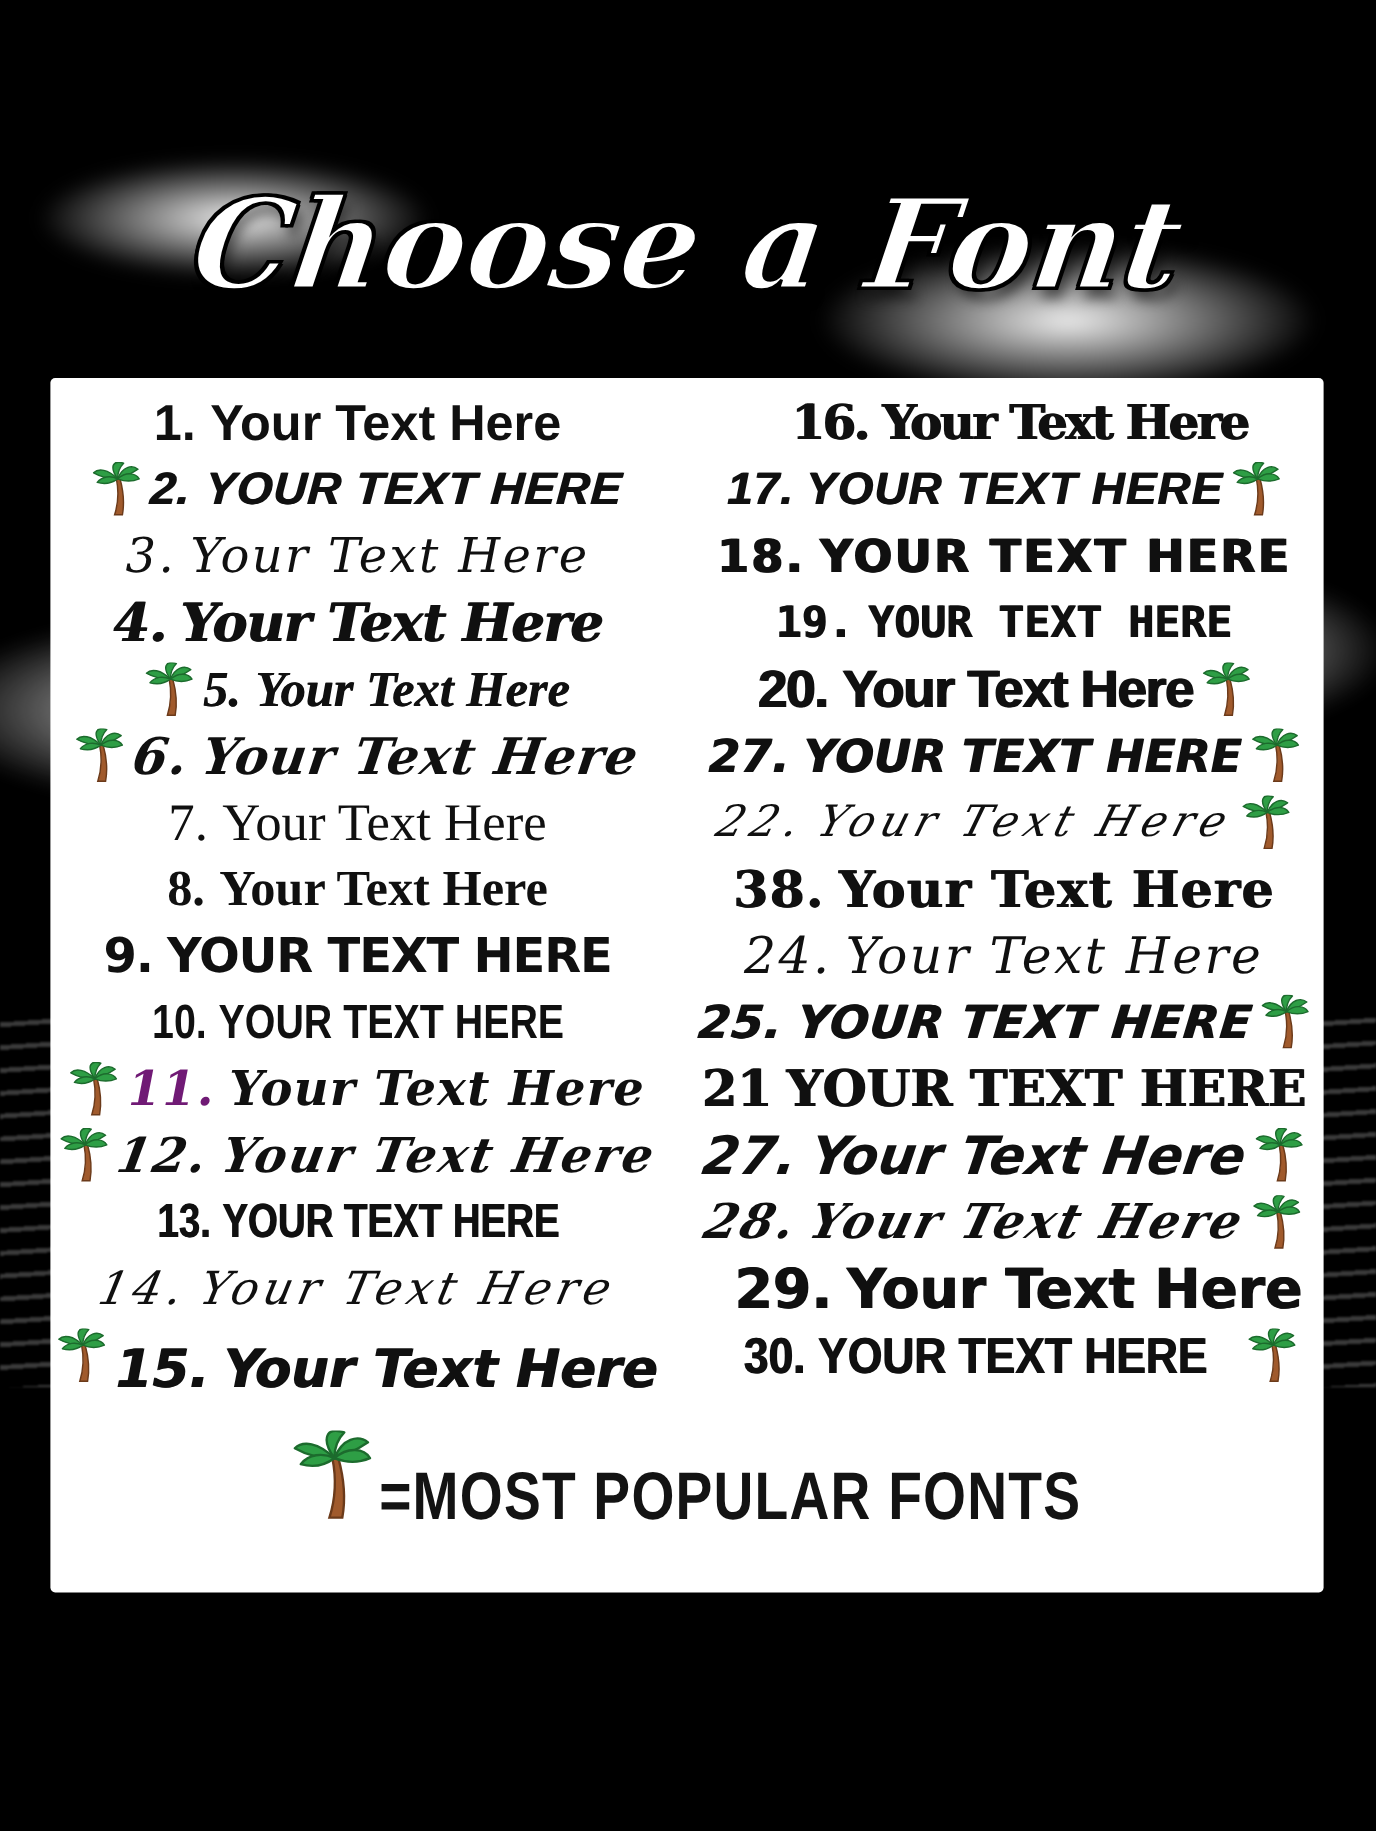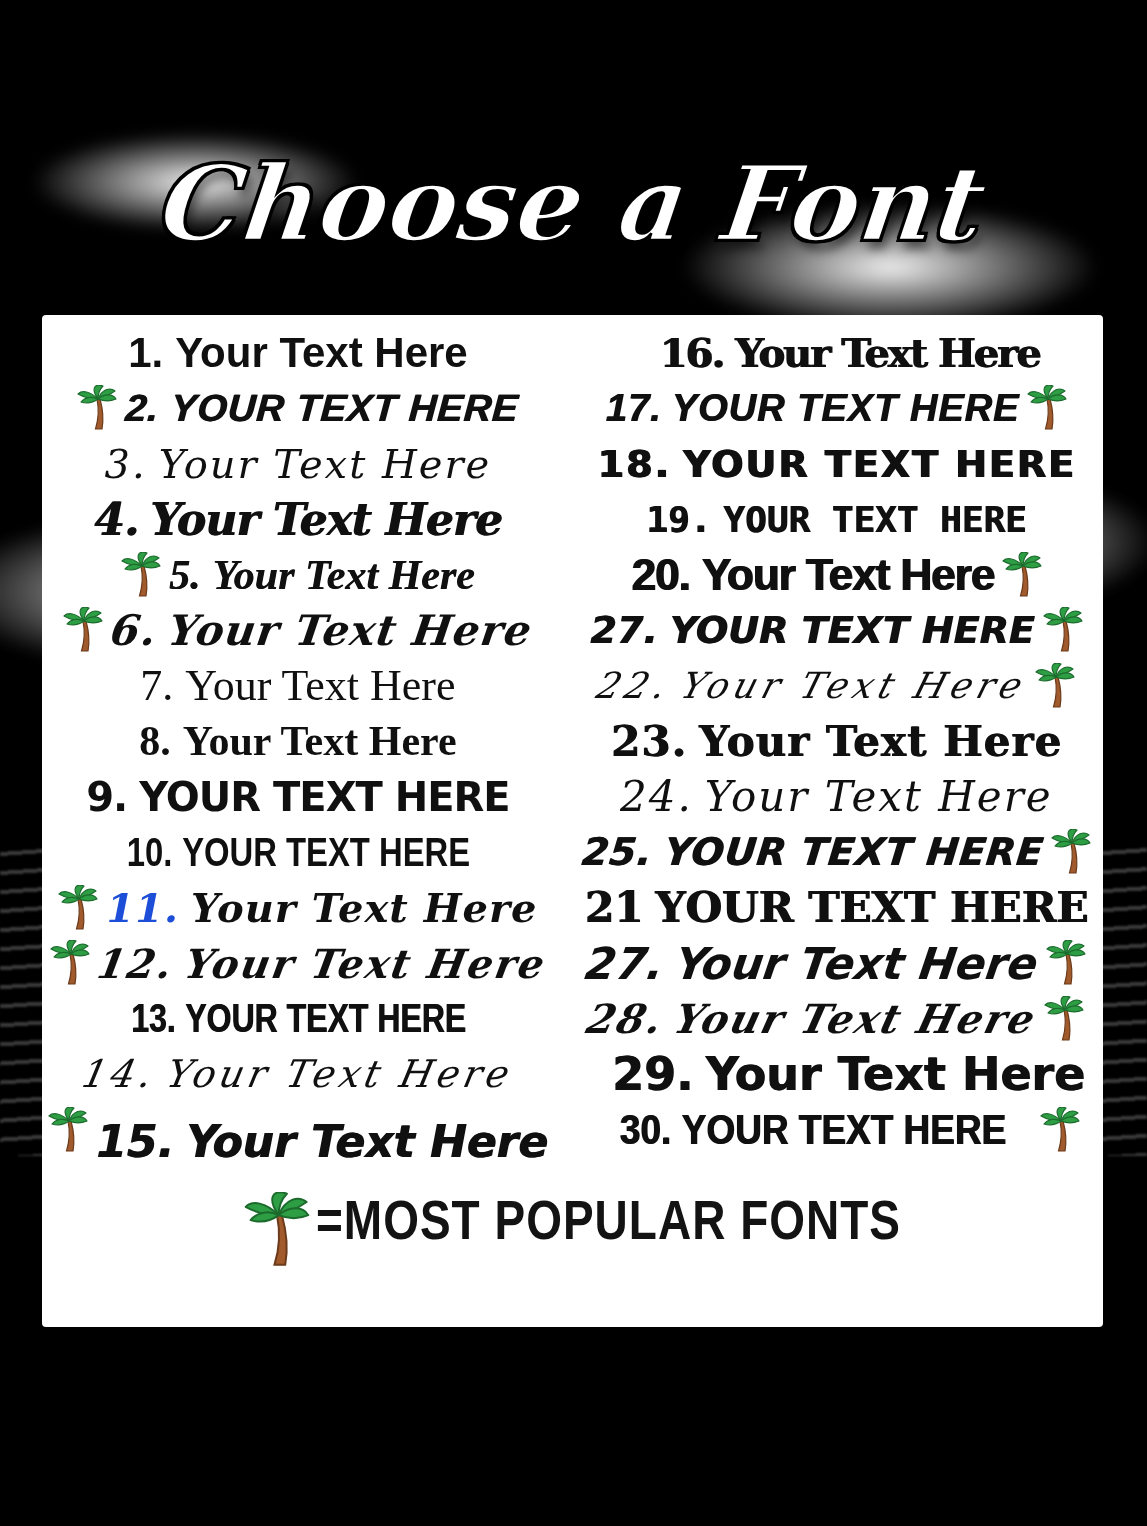--- a/index.html
+++ b/index.html
@@ -70,21 +70,21 @@
   .fs-western-serif{font:700 42px "DejaVu Serif",serif;letter-spacing:1px;text-shadow:1px 0 currentColor;}
   .fs-elegant-script{font:italic 400 42px "DejaVu Serif",serif;letter-spacing:2px;align-items:center;}
   .fs-brush-caps{font:italic 700 38px "DejaVu Sans",sans-serif;transform:skewX(-6deg);letter-spacing:1px;text-shadow:1px 0 currentColor;}
   .fs-display-serif{font:700 42px "DejaVu Serif",serif;text-shadow:1.2px 0 currentColor;}
   .fs-marker-signature{font:italic 700 44px "DejaVu Sans",sans-serif;transform:skewX(-8deg);}
   .fs-script-signature{font:italic 700 40px "DejaVu Serif",serif;transform:skewX(-14deg);letter-spacing:2px;}
   .fs-heavy-rounded-sans{font:700 46px "DejaVu Sans",sans-serif;text-shadow:1px 0 currentColor;margin-left:24px;}
   .fs-condensed-sans-heavy{font:700 42px "Liberation Sans",sans-serif;transform:scaleX(.88);text-shadow:1.2px 0 currentColor;}
 
   
-  .legend{display:flex;align-items:flex-start;justify-content:center;gap:6px;margin-top:34px;}
+  .legend{display:flex;align-items:flex-end;justify-content:center;gap:6px;margin-top:34px;}
   .legend .palm svg{width:66px;height:76px;}
   .legend-text{font:700 46px "Liberation Sans",sans-serif;color:#131313;transform:scaleY(1.22);letter-spacing:1px;}
 </style>
 </head>
 <body>
 
 <div class="stage">
   <div class="scene">
     <div class="cloud c1"></div>
     <div class="cloud c2"></div>
@@ -205,21 +205,21 @@
       <g fill="#2e9e45" stroke="#1c6b2d" stroke-width="1.2" stroke-linejoin="round">
         <path d="M21 14 C13 6 5 5 1 9 C8 13 15 14 21 14 Z"></path>
         <path d="M21 14 C14 4 17 -2 26 1 C22 5 21 9 21 14 Z"></path>
         <path d="M21 14 C25 4 33 2 38 6 C32 10 26 13 21 14 Z"></path>
         <path d="M21 14 C28 8 36 9 39 14 C32 17 26 16 21 14 Z"></path>
         <path d="M21 14 C15 11 8 12 4 17 C11 19 17 17 21 14 Z"></path>
       </g>
     </svg>
   </span>
             <span class="sample fs-script-two">
-              <span class="num" style="color: #1d4ed8;">11.</span>
+              <span class="num" style="color: #701a75;">11.</span>
               <span class="txt">Your Text Here</span>
             </span>
           </div>
           <div class="font-row">
             <span class="palm">
     <svg viewBox="0 0 40 46" xmlns="http://www.w3.org/2000/svg">
       <path d="M20 14 C22 24 22 33 18.5 44 L25 44 C27 33 25.5 23 23 14 Z" fill="#a05a2c" stroke="#6b3a1a" stroke-width="1.2"></path>
       <g fill="#2e9e45" stroke="#1c6b2d" stroke-width="1.2" stroke-linejoin="round">
         <path d="M21 14 C13 6 5 5 1 9 C8 13 15 14 21 14 Z"></path>
         <path d="M21 14 C14 4 17 -2 26 1 C22 5 21 9 21 14 Z"></path>
@@ -351,21 +351,21 @@
         <path d="M21 14 C14 4 17 -2 26 1 C22 5 21 9 21 14 Z"></path>
         <path d="M21 14 C25 4 33 2 38 6 C32 10 26 13 21 14 Z"></path>
         <path d="M21 14 C28 8 36 9 39 14 C32 17 26 16 21 14 Z"></path>
         <path d="M21 14 C15 11 8 12 4 17 C11 19 17 17 21 14 Z"></path>
       </g>
     </svg>
   </span>
           </div>
           <div class="font-row">
             <span class="sample fs-western-serif">
-              <span class="num">23.</span>
+              <span class="num">38.</span>
               <span class="txt">Your Text Here</span>
             </span>
           </div>
           <div class="font-row">
             <span class="sample fs-elegant-script">
               <span class="num">24.</span>
               <span class="txt">Your Text Here</span>
             </span>
           </div>
           <div class="font-row">

